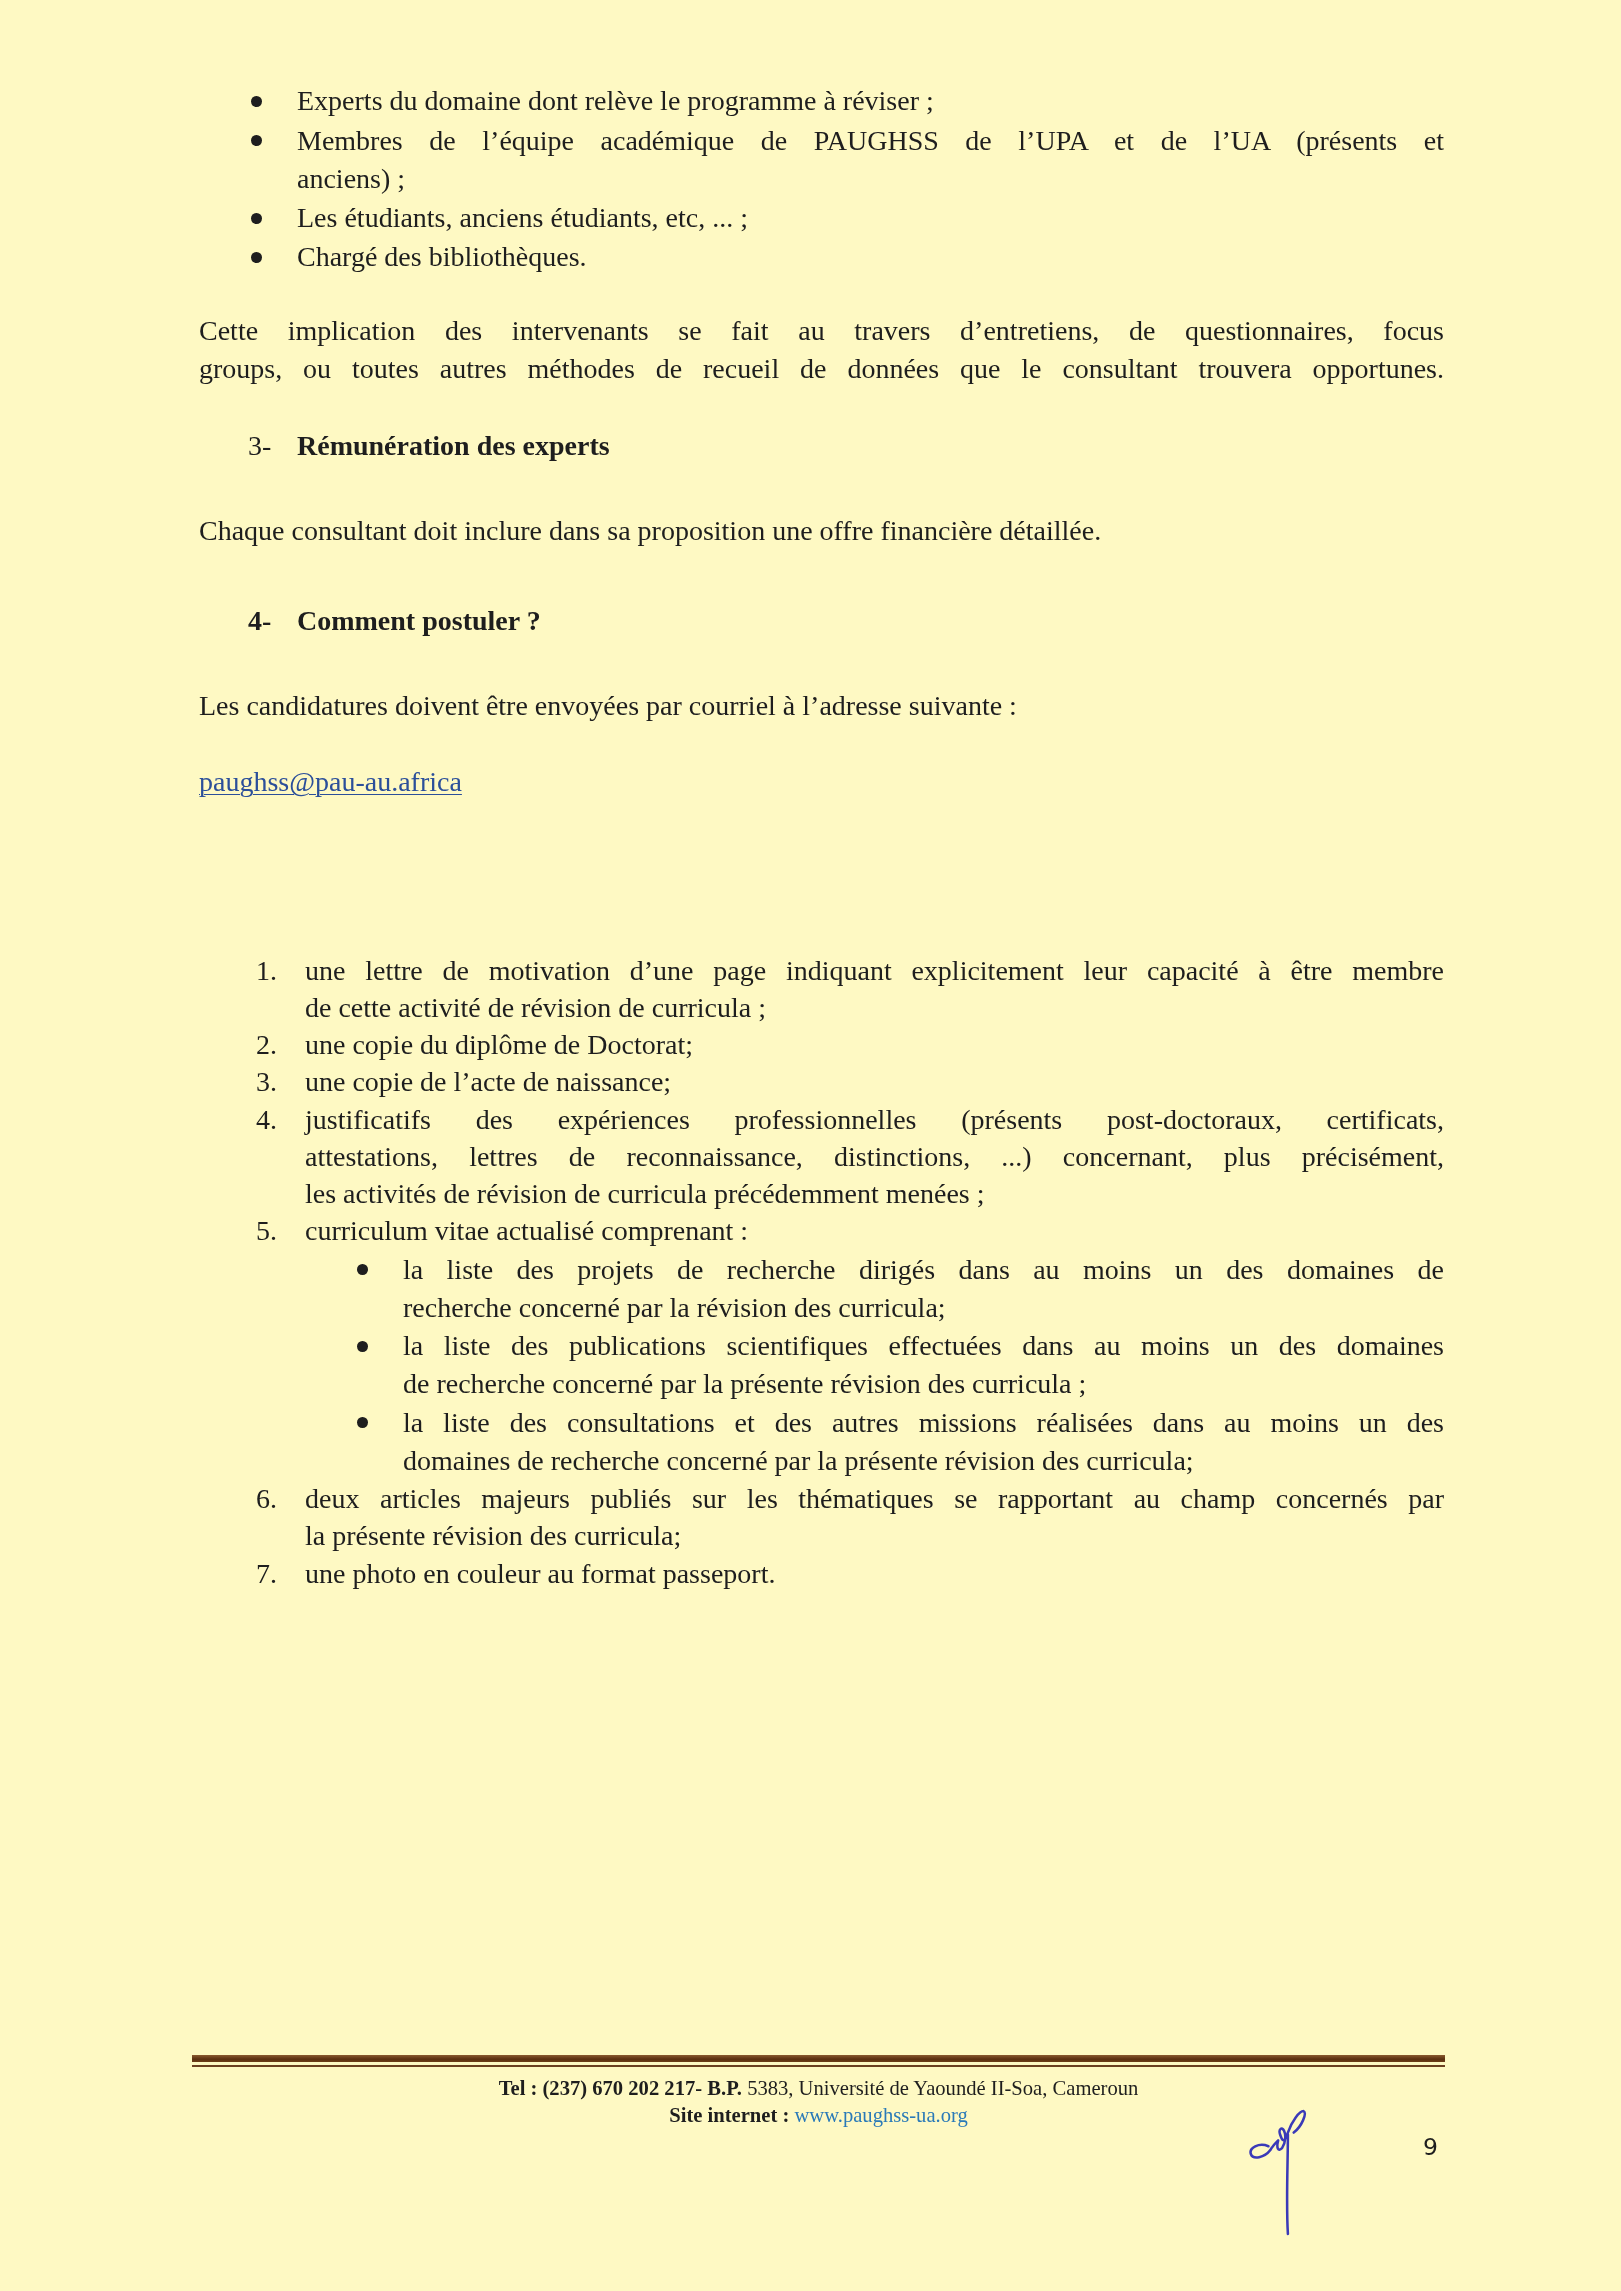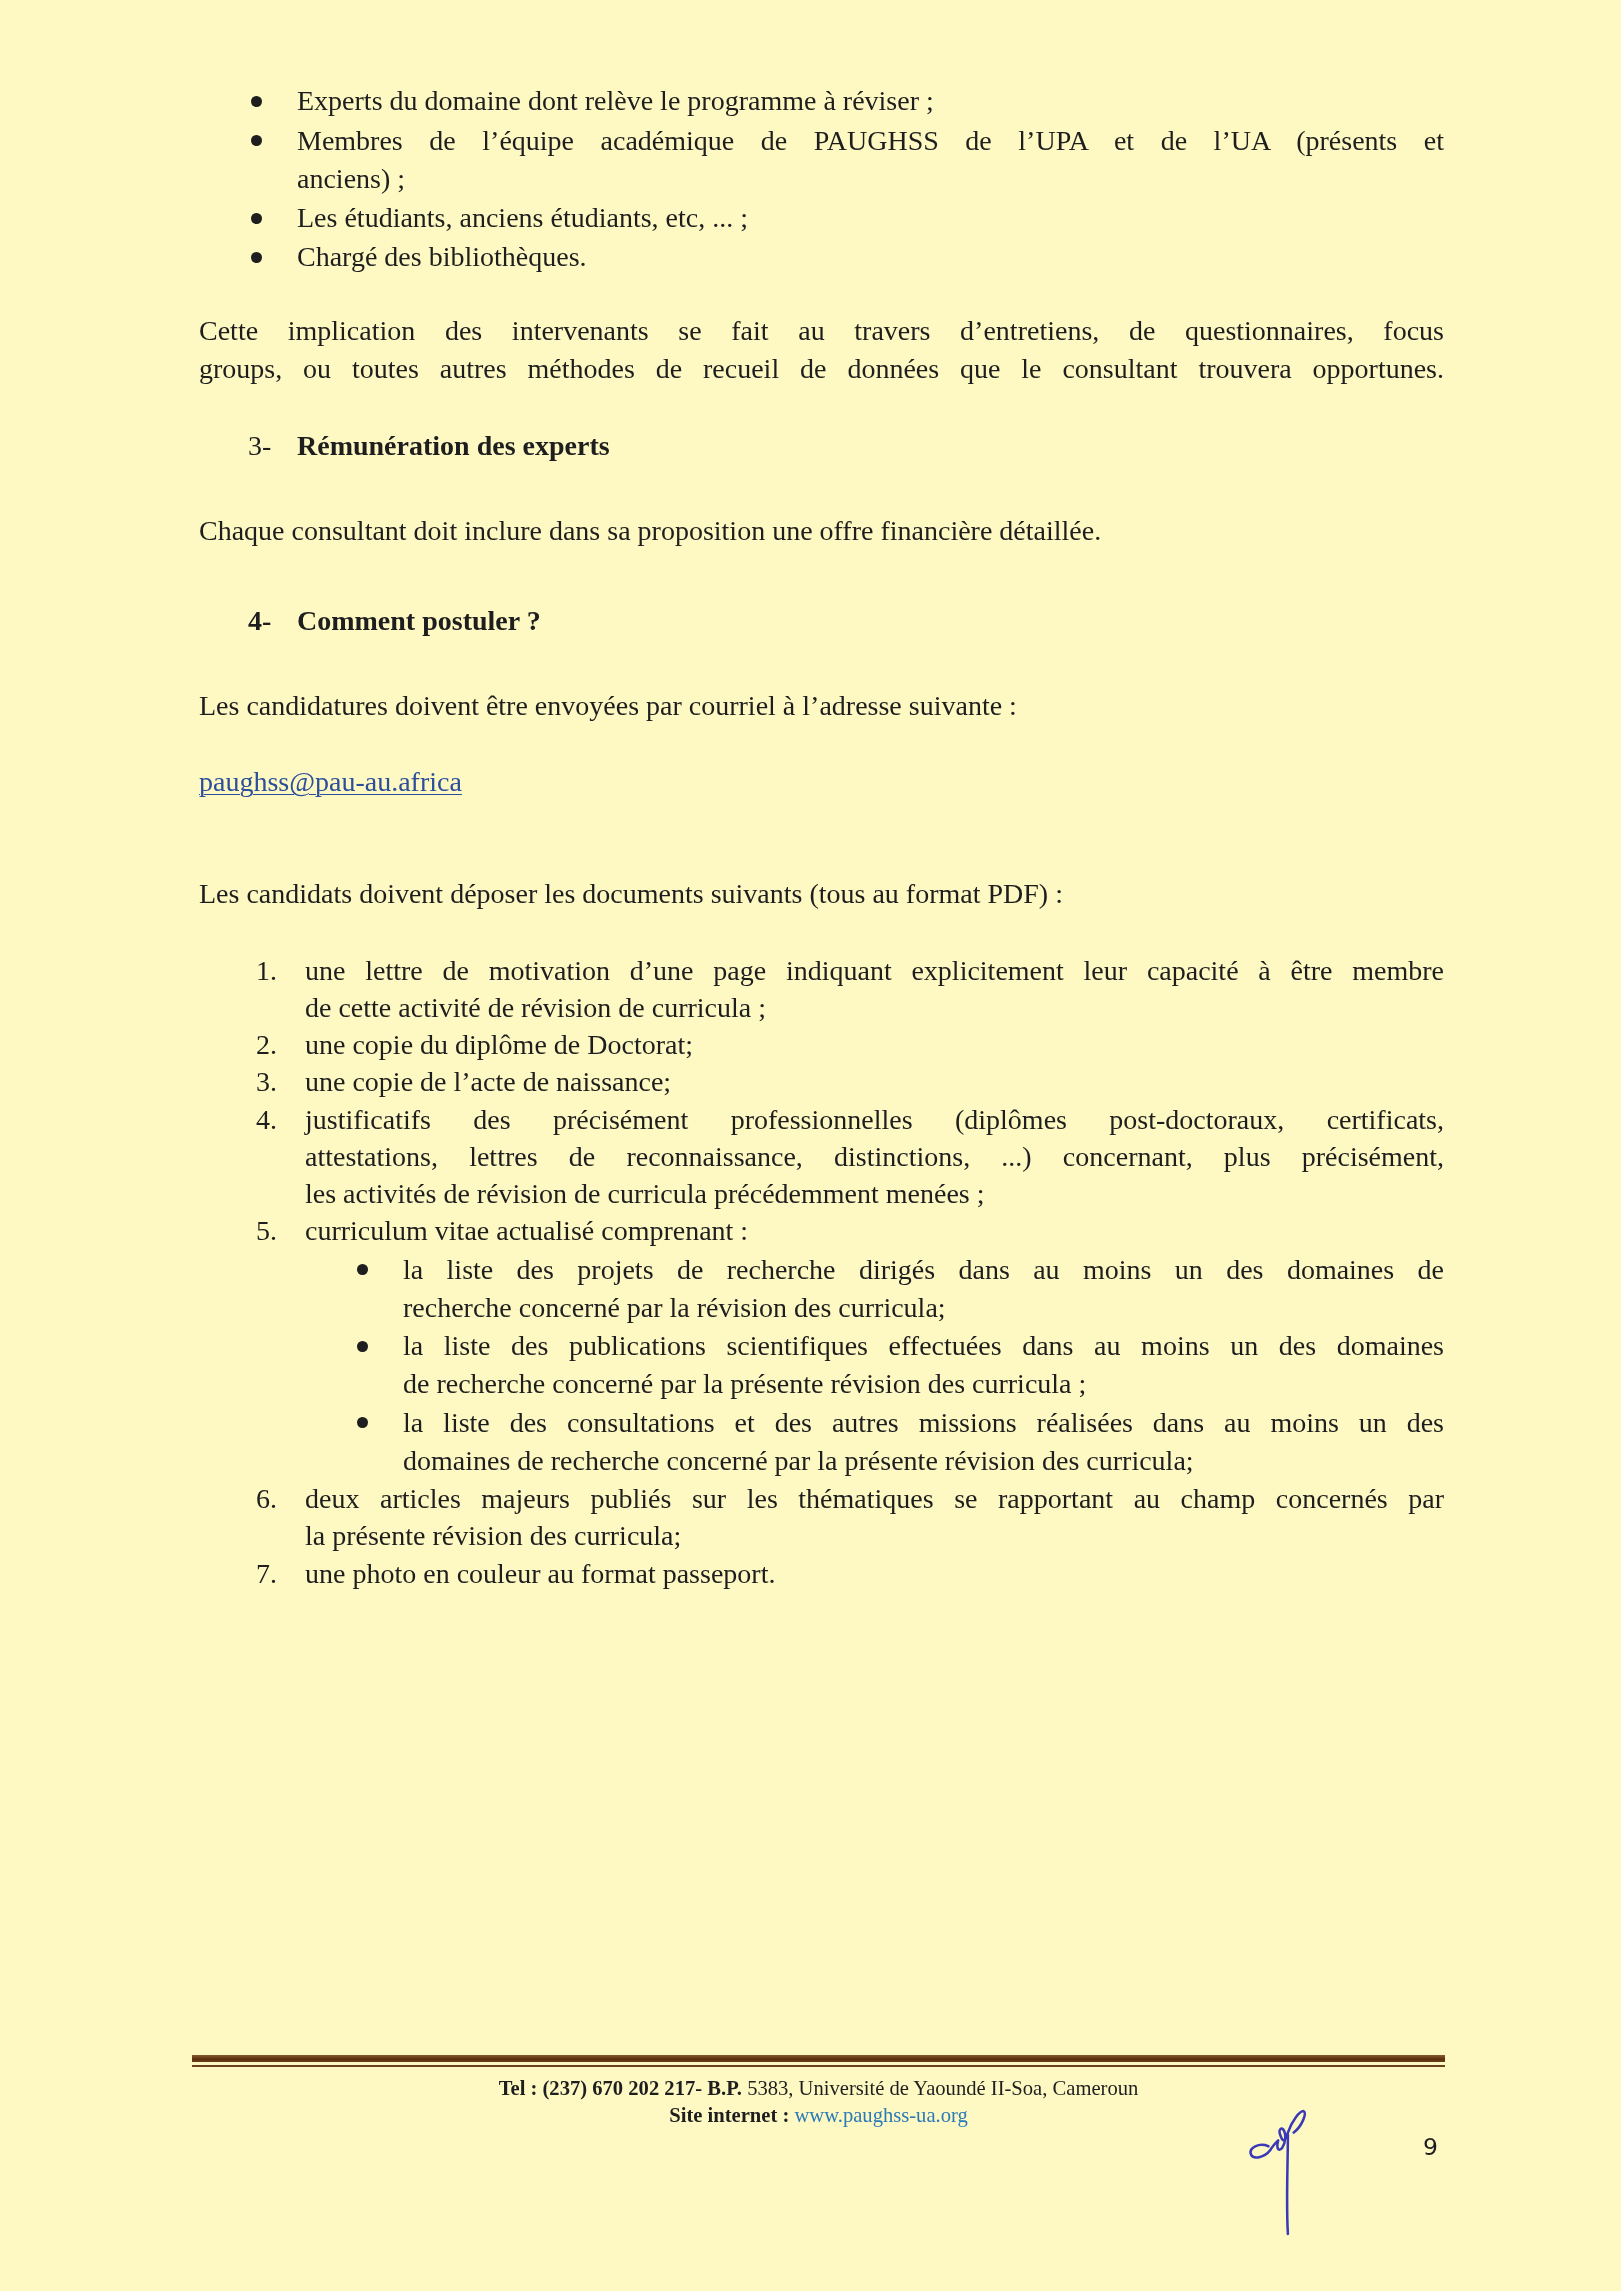--- a/index.html
+++ b/index.html
@@ -56,36 +56,35 @@
     <span class="abs txt bold" style="left:297px; top:427px;">Rémunération des experts</span>
   </div>
   <div class="abs txt" style="left:199px; top:512px;">Chaque consultant doit inclure dans sa proposition une offre financière détaillée.</div>
 
   <div>
     <span class="abs txt bold" style="left:248px; top:602px;">4-</span>
     <span class="abs txt bold" style="left:297px; top:602px;">Comment postuler ?</span>
   </div>
   <div class="abs txt" style="left:199px; top:687px;text-align:center;">Les candidatures doivent être envoyées par courriel à l’adresse suivante :</div>
   <a class="abs txt email" style="left:199px; top:763px;">paughss@pau-au.africa</a>
-  <div class="abs txt" style="left:199px; top:875px;">Les candidats doivent déposer les documents suivants (tous au format PDF) :</div>
 
   <div>
 
     <span class="abs txt" style="left:256px; top:952px;">1.</span>
     <div class="abs txt just" style="left:305px; top:952px; width:1139px;">une lettre de motivation d’une page indiquant explicitement leur capacité à être membre</div>
     <div class="abs txt" style="left:305px; top:989px;">de cette activité de révision de curricula ;</div>
 
     <span class="abs txt" style="left:256px; top:1026px;">2.</span>
     <div class="abs txt" style="left:305px; top:1026px;">une copie du diplôme de Doctorat;</div>
 
     <span class="abs txt" style="left:256px; top:1063px;">3.</span>
     <div class="abs txt" style="left:305px; top:1063px;text-align:center;">une copie de l’acte de naissance;</div>
 
     <span class="abs txt" style="left:256px; top:1101px;">4.</span>
-    <div class="abs txt just" style="left:305px; top:1101px; width:1139px;">justificatifs des précisément professionnelles (diplômes post-doctoraux, certificats,</div>
+    <div class="abs txt just" style="left:305px; top:1101px; width:1139px;">justificatifs des expériences professionnelles (présents post-doctoraux, certificats,</div>
     <div class="abs txt just" style="left:305px; top:1138px; width:1139px;">attestations, lettres de reconnaissance, distinctions, ...) concernant, plus précisément,</div>
     <div class="abs txt" style="left:305px; top:1175px;">les activités de révision de curricula précédemment menées ;</div>
 
     <span class="abs txt" style="left:256px; top:1212px;">5.</span>
     <div class="abs txt" style="left:305px; top:1212px;">curriculum vitae actualisé comprenant :</div>
 
     <div>
       <span class="bullet" style="left:357px; top:1264px;"></span>
       <div class="abs txt just" style="left:403px; top:1251px; width:1041px;">la liste des projets de recherche dirigés dans au moins un des domaines de</div>
       <div class="abs txt" style="left:403px; top:1289px;">recherche concerné par la révision des curricula;</div>

